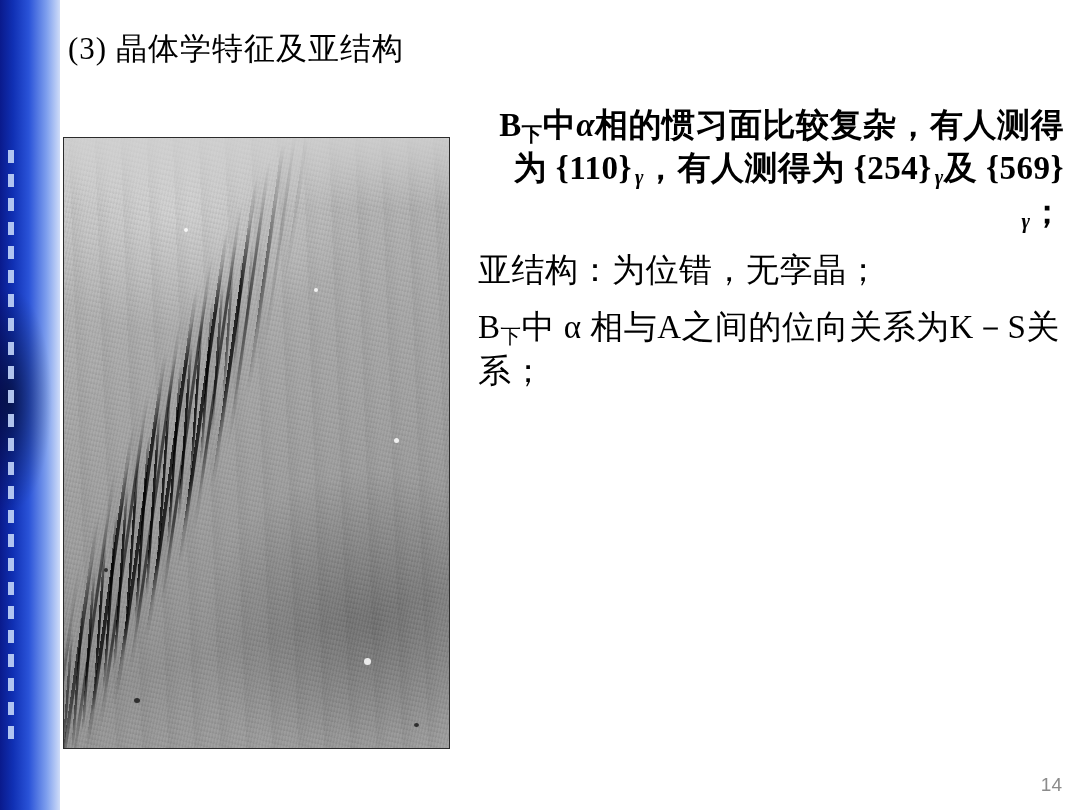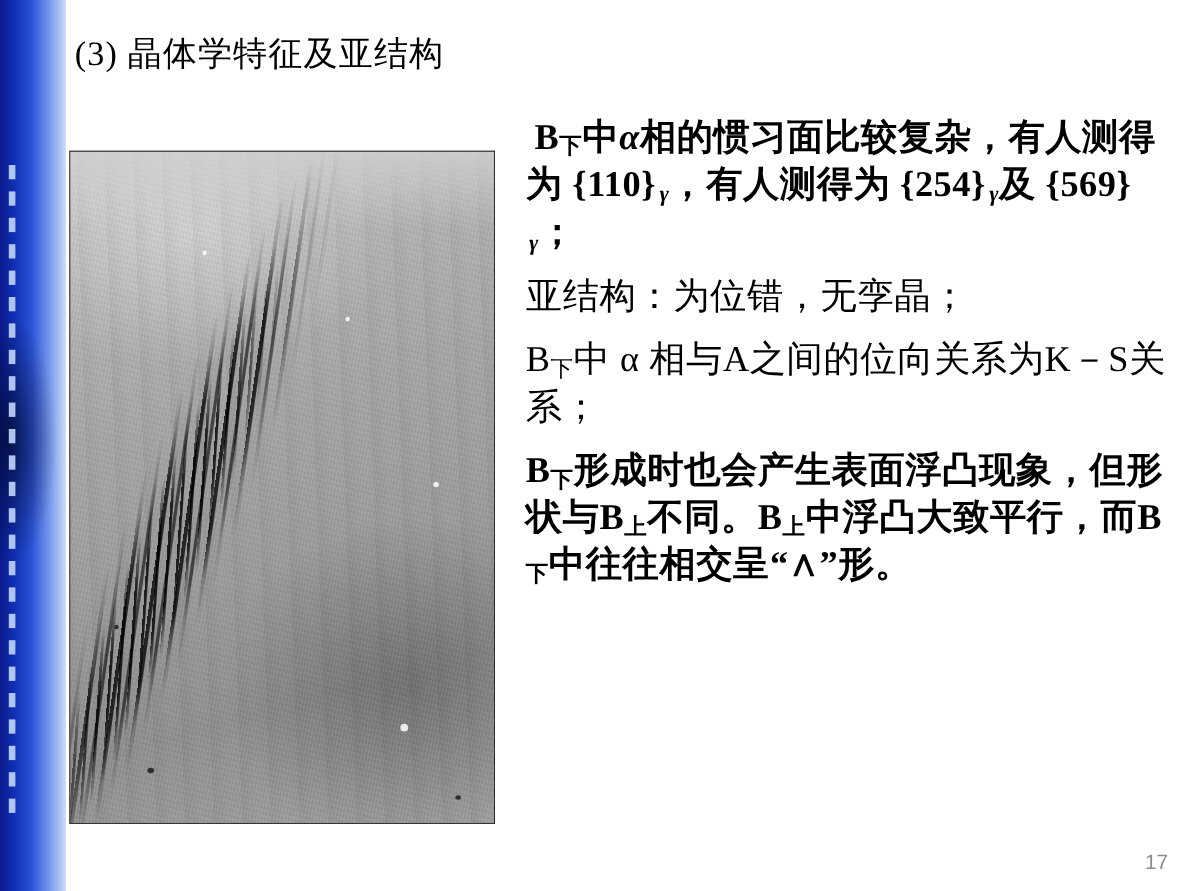--- a/index.html
+++ b/index.html
@@ -156,20 +156,21 @@
   }
   .para {
     font-size: 33px;
     line-height: 1.31;
     color: #000000;
     margin: 0 0 14px 0;
     letter-spacing: 0.5px;
   }
   .para.first {
     text-indent: 8px;
+    text-align: right;
   }
   .bold {
     font-weight: bold;
   }
   sub {
     font-size: 0.62em;
     vertical-align: -0.22em;
   }
   .sub-g {
     font-size: 0.62em;
@@ -247,21 +248,18 @@
     <p class="para first bold">
       <span>B</span><sub>下</sub><span>中</span><span style="font-style:italic">α</span><span>相的惯习面比较复杂，有人测得为 {110}</span><span class="sub-g">γ</span><span>，有人测得为 {254}</span><span class="sub-g">γ</span><span>及 {569}</span><span class="sub-g">γ</span><span>；</span>
     </p>
 
     <p class="para">亚结构：为位错，无孪晶；</p>
 
     <p class="para">
       <span>B</span><sub>下</sub><span>中 α 相与A之间的位向关系为K－S关系；</span>
     </p>
 
-    <p class="para bold">
-      <span>B</span><sub>下</sub><span>形成时也会产生表面浮凸现象，但形状与B</span><sub>上</sub><span>不同。B</span><sub>上</sub><span>中浮凸大致平行，而B</span><sub>下</sub><span>中往往相交呈“∧”形。</span>
-    </p>
 
   </div>
 
-  <div class="page-num">17</div>
+  <div class="page-num">14</div>
 
 </div>
 
 </body></html>

